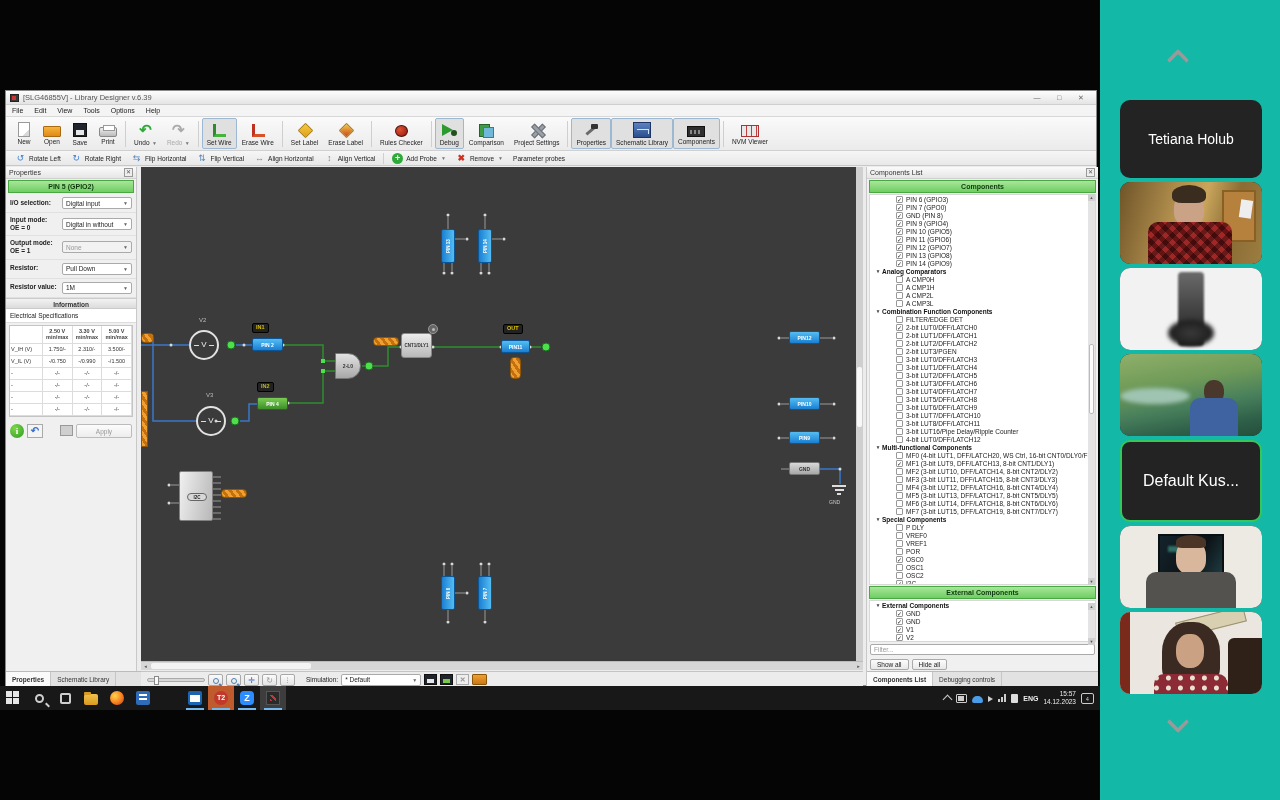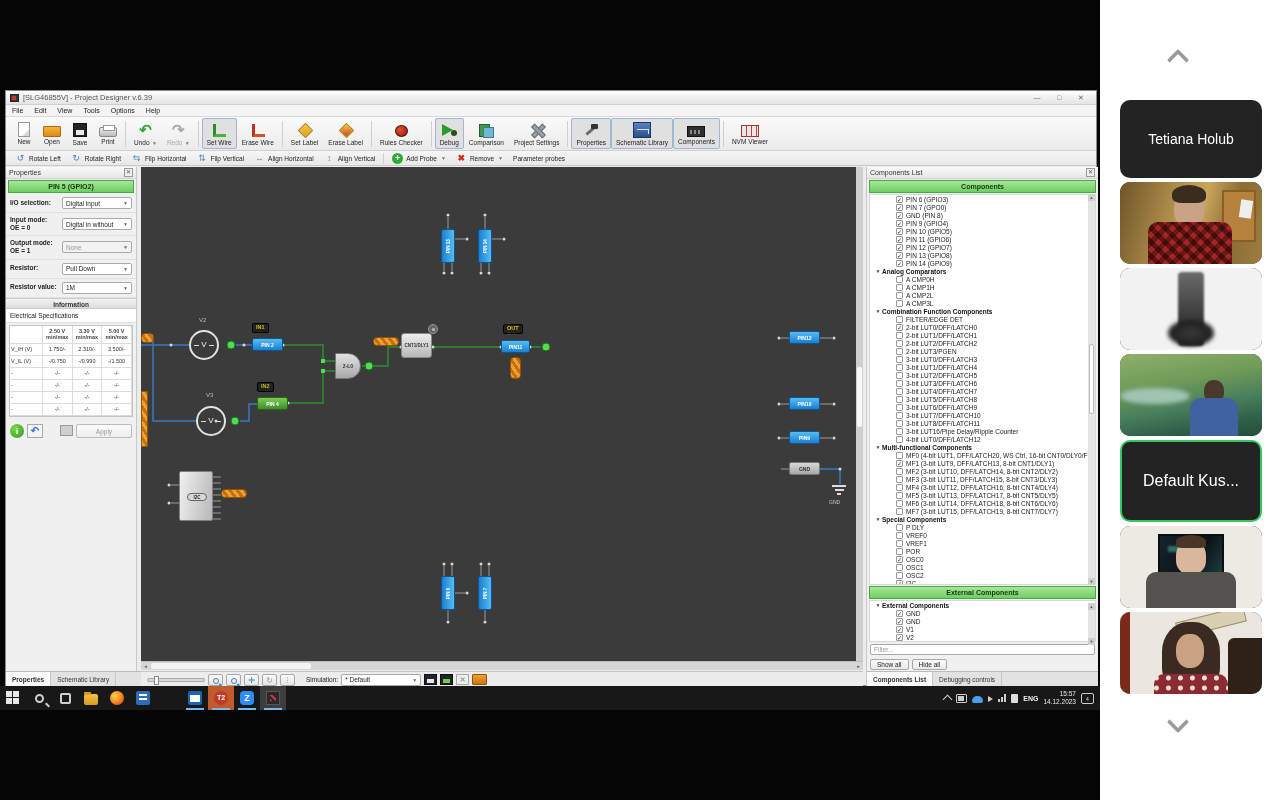--- a/index.html
+++ b/index.html
@@ -191,21 +191,21 @@
   .tr-cloud{background:#4a9de8;border-radius:5px 5px 2px 2px;height:7px;margin-top:2px;}
   .tr-spk{border-left:5px solid #ccc;border-top:3px solid transparent;border-bottom:3px solid transparent;width:0;height:0;margin-top:1px;}
   .tr-net{display:flex;align-items:flex-end;gap:1px;height:8px;}
   .tr-net i{width:2px;background:#ccc;display:block;}
   .tr-doc{background:#ddd;width:7px;height:9px;border-radius:1px;}
   .tray-lang{font-size:7px;font-weight:bold;color:#eee;}
   .tray-clock{font-size:6.5px;color:#eee;text-align:right;line-height:1.3;}
   .tray-note{width:13px;height:11px;border:1px solid #ccc;border-radius:2px;position:relative;font-size:5px;color:#ddd;text-align:center;line-height:10px;}
 
   
-  #participants{position:absolute;left:1100px;top:0;width:180px;height:800px;background:#ffffff;}
+  #participants{position:absolute;left:1100px;top:0;width:180px;height:800px;background:#14b8a6;}
   .pchev{position:absolute;left:62px;width:36px;height:16px;}
   .pchev i{position:absolute;left:8px;top:4px;width:16px;height:16px;border-left:4px solid #9a9a9a;border-top:4px solid #9a9a9a;border-radius:2px;}
   .pchev.up{top:48px;}
   .pchev.up i{transform:rotate(45deg);}
   .pchev.down{top:716px;}
   .pchev.down i{transform:rotate(225deg);top:-2px;}
   .ptile{position:absolute;left:20px;width:142px;height:82px;border-radius:10px;background:#232323;overflow:hidden;}
   .ptile.name-tile{display:flex;align-items:center;justify-content:center;}
   .ptile .pname{color:#fff;font-size:14px;white-space:nowrap;}
   .ptile.active{border:2.5px solid #35c75a;}
@@ -246,21 +246,21 @@
 </style>
 </head>
 <body>
 
 <div id="page">
   <div id="rec-dot"></div>
 
   <div id="window">
     <div class="titlebar">
       <span class="app-ico"></span>
-      <span class="title-text">[SLG46855V] - Project Designer v.6.39</span>
+      <span class="title-text">[SLG46855V] - Library Designer v.6.39</span>
       <span class="win-btns">
         <span class="win-btn">—</span>
         <span class="win-btn">□</span>
         <span class="win-btn">✕</span>
       </span>
     </div>
     <div class="menubar" id="menu">
         <span class="menu-item">File</span>
         <span class="menu-item">Edit</span>
         <span class="menu-item">View</span>

